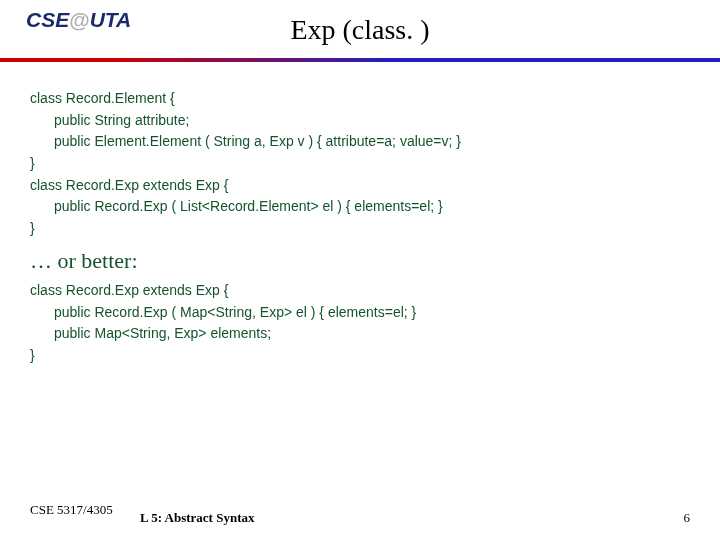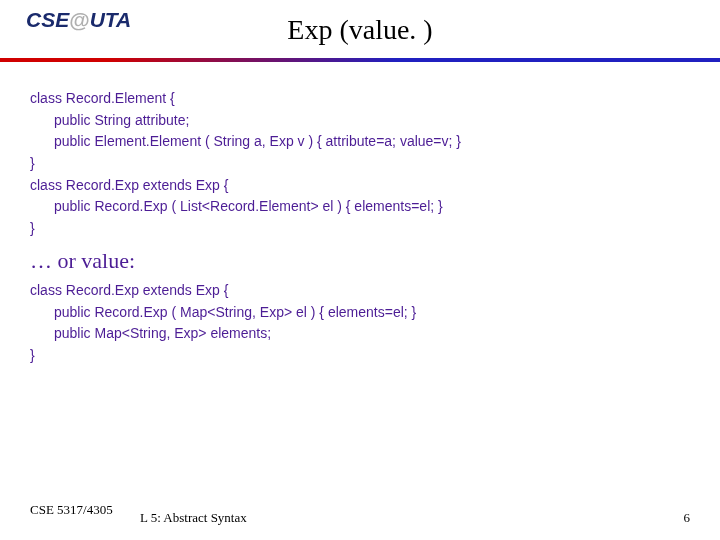--- a/index.html
+++ b/index.html
@@ -42,21 +42,21 @@
     right: 0;
     top: 58px;
     height: 4px;
     background: linear-gradient(to right, #d00000 0%, #d00000 15%, #2020c0 55%, #2020c0 100%);
   }
   .content {
     padding: 18px 30px 0 30px;
     font-family: Arial, Helvetica, sans-serif;
     font-size: 14px;
     line-height: 1.55;
-    color: #4c1d95;
+    color: #14532d;
   }
   .indent1 { padding-left: 24px; }
   .serif-line {
     font-family: "Times New Roman", serif;
     font-size: 22px;
     padding: 4px 0 2px 0;
   }
   .footer {
     position: absolute;
     left: 0;
@@ -68,48 +68,49 @@
   }
   .footer-left {
     position: absolute;
     left: 30px;
     bottom: 8px;
   }
   .footer-center {
     position: absolute;
     left: 140px;
     bottom: 0;
+    font-weight: bold;
   }
   .footer-right {
     position: absolute;
     right: 30px;
     bottom: 0;
   }
 </style>
 </head>
 <body>
 
 <div class="header">
   <div class="logo">
     <span>CSE</span><span class="at">@</span><span>UTA</span>
   </div>
-  <div class="title">Exp (value. )</div>
+  <div class="title">Exp (class. )</div>
   <div class="rule"></div>
 </div>
 
 <div class="content">
   <div>class Record.Element {</div>
   <div class="indent1">public String attribute;</div>
   <div class="indent1">public Element.Element ( String a, Exp v ) { attribute=a; value=v; }</div>
   <div>}</div>
   <div>class Record.Exp extends Exp {</div>
   <div class="indent1">public Record.Exp ( List&lt;Record.Element&gt; el ) { elements=el; }</div>
   <div>}</div>
 
-  <div class="serif-line">… or value:</div>
+  <div class="serif-line">… or better:</div>
 
   <div>class Record.Exp extends Exp {</div>
   <div class="indent1">public Record.Exp ( Map&lt;String, Exp&gt; el ) { elements=el; }</div>
   <div class="indent1">public Map&lt;String, Exp&gt; elements;</div>
   <div>}</div>
 </div>
 
 <div class="footer">
   <span class="footer-left">CSE 5317/4305</span>
   <span class="footer-center">L 5: Abstract Syntax</span>

